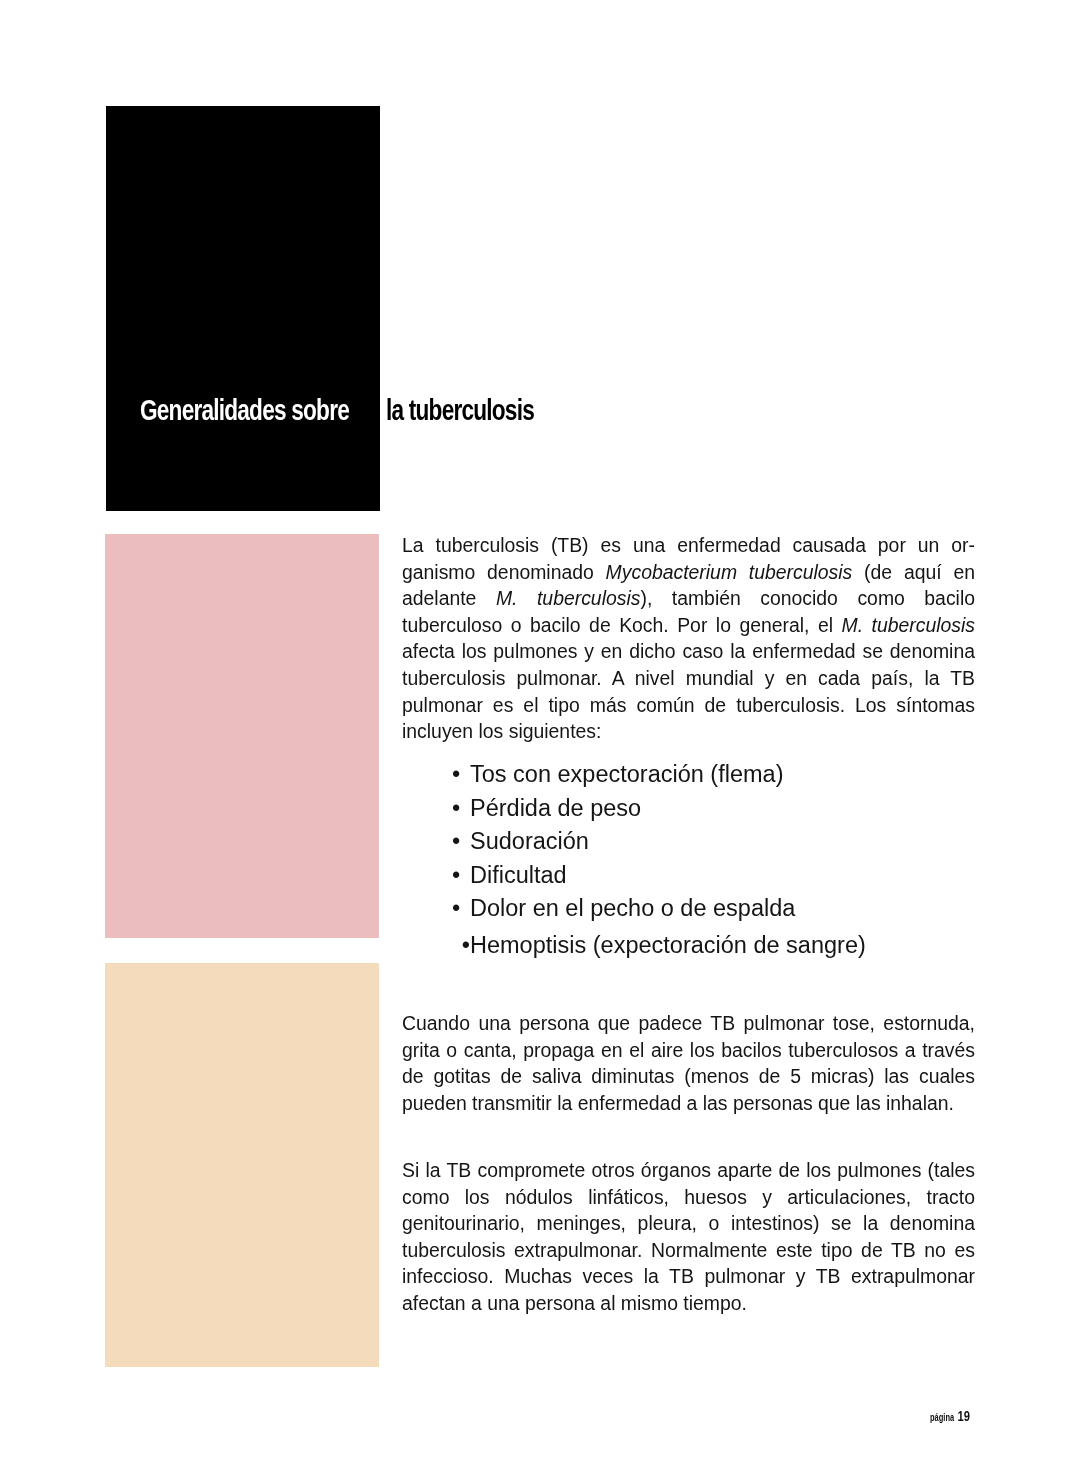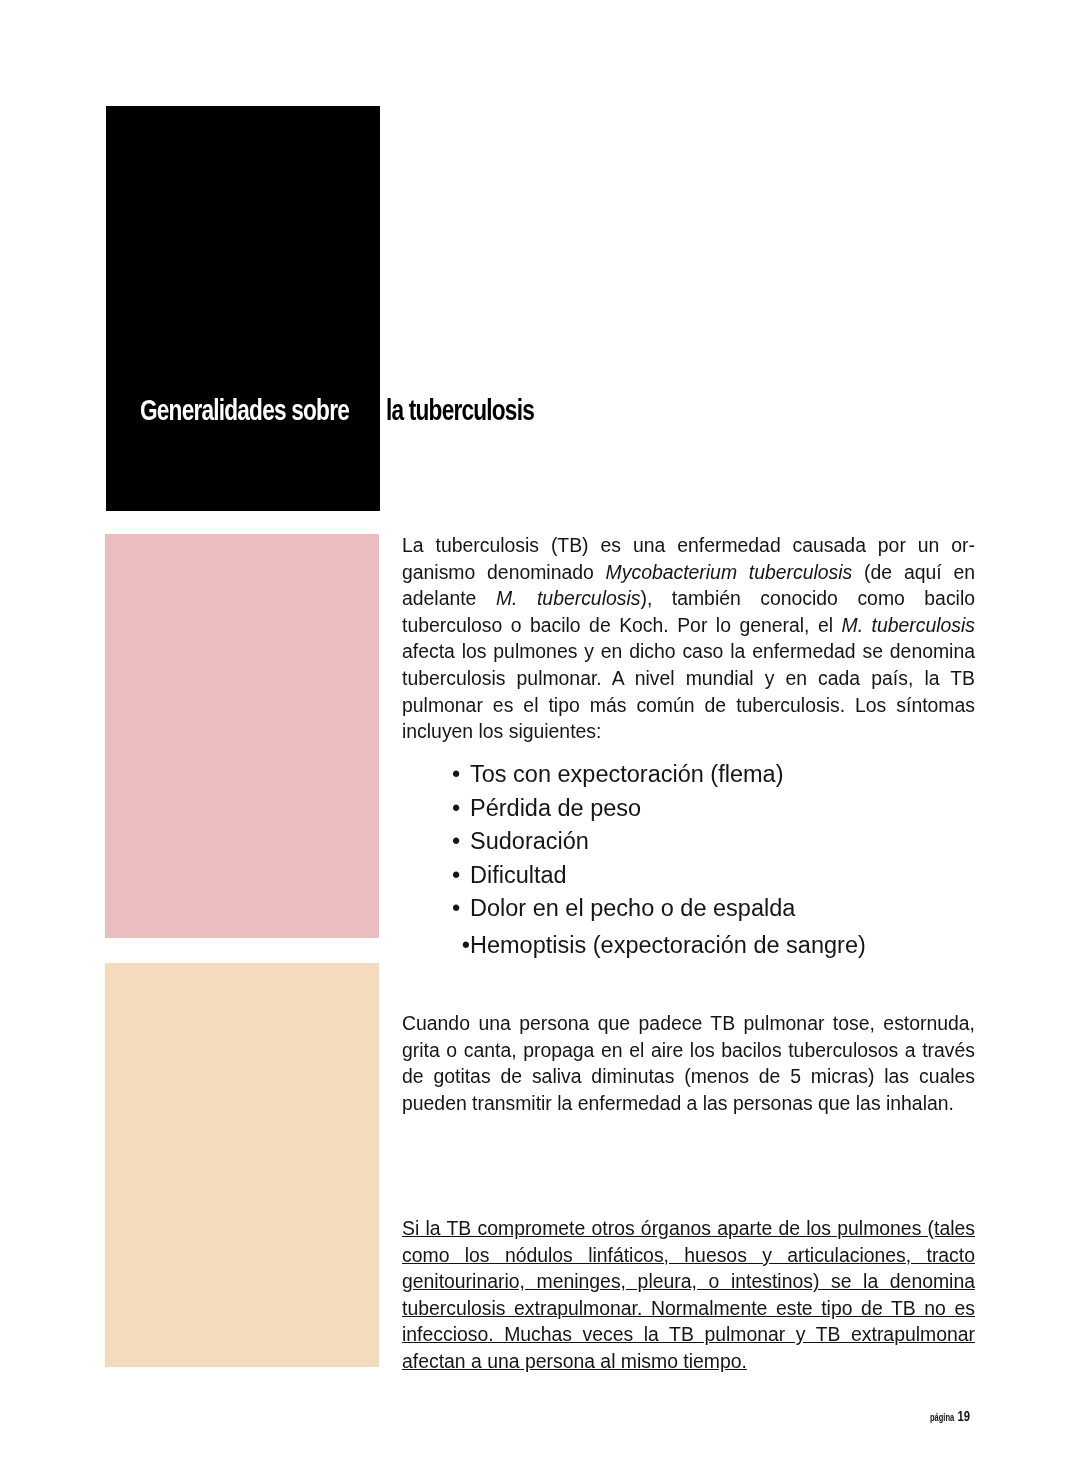--- a/index.html
+++ b/index.html
@@ -8,21 +8,21 @@
   #blk-black { left:106px; top:106px; width:274px; height:405px; background:#000000; }
   #blk-pink { left:105px; top:534px; width:274px; height:404px; background:#ebbdbf; }
   #blk-peach { left:105px; top:963px; width:274px; height:404px; background:#f3dbbb; }
   .title { position:absolute; top:390px; font-family:"Liberation Sans", sans-serif; font-weight:bold; font-size:29px; letter-spacing:-1px; transform:scaleX(0.78); transform-origin:left center; line-height:40px; white-space:nowrap; }
   #title-left { left:140px; color:#ffffff; }
   #title-right { left:386px; color:#000000; }
   .body { position:absolute; left:402px; width:573px; font-size:19.4px; line-height:26.6px; text-align:justify; color:#151515; }
   .body p { margin:0; }
   #p1 { top:532px; }
   #p2 { top:1010px; }
-  #p3 { top:1215px;text-decoration:underline; }
+  #p3 { top:1157px; }
   ul.symptoms { position:absolute; left:452px; top:758px; margin:0; padding:0; list-style:none; font-size:23.5px; line-height:33.6px; color:#151515; }
   ul.symptoms li { white-space:nowrap; }
   ul.symptoms li.last { margin-top:3px;text-align:right; }
   .bullet { display:inline-block; width:18px; }
   #page-num { position:absolute; left:930px; top:1407px; font-weight:bold; white-space:nowrap; color:#111; transform:scaleX(0.75); transform-origin:left center; }
   #page-num .lbl { font-size:10px; }
   #page-num .num { font-size:15px; }
 </style>
 </head>
 <body>

